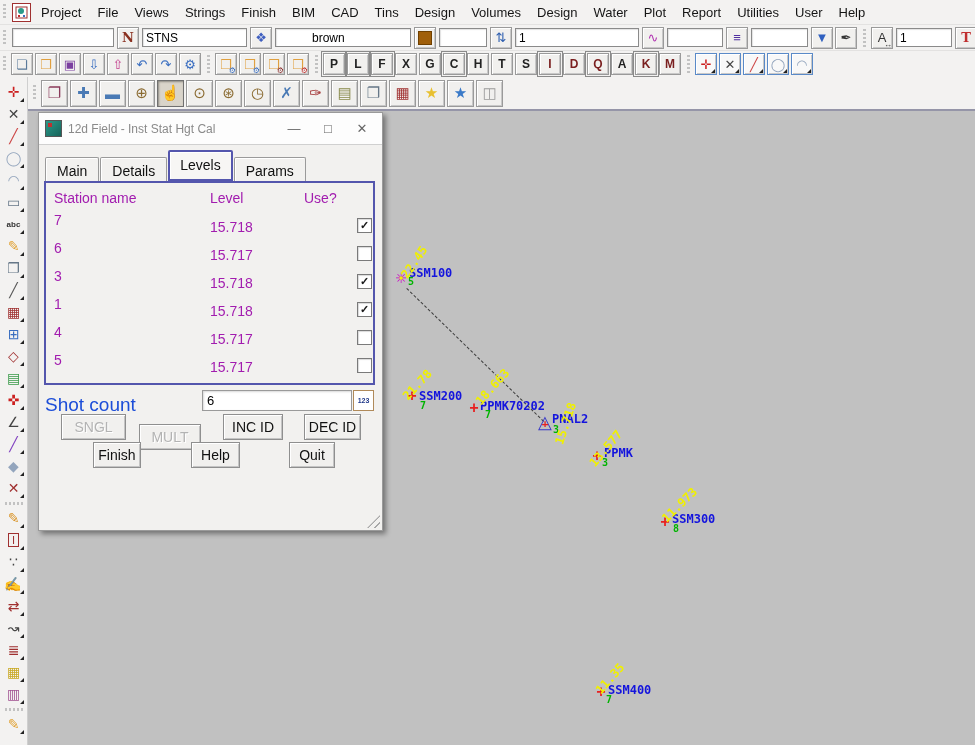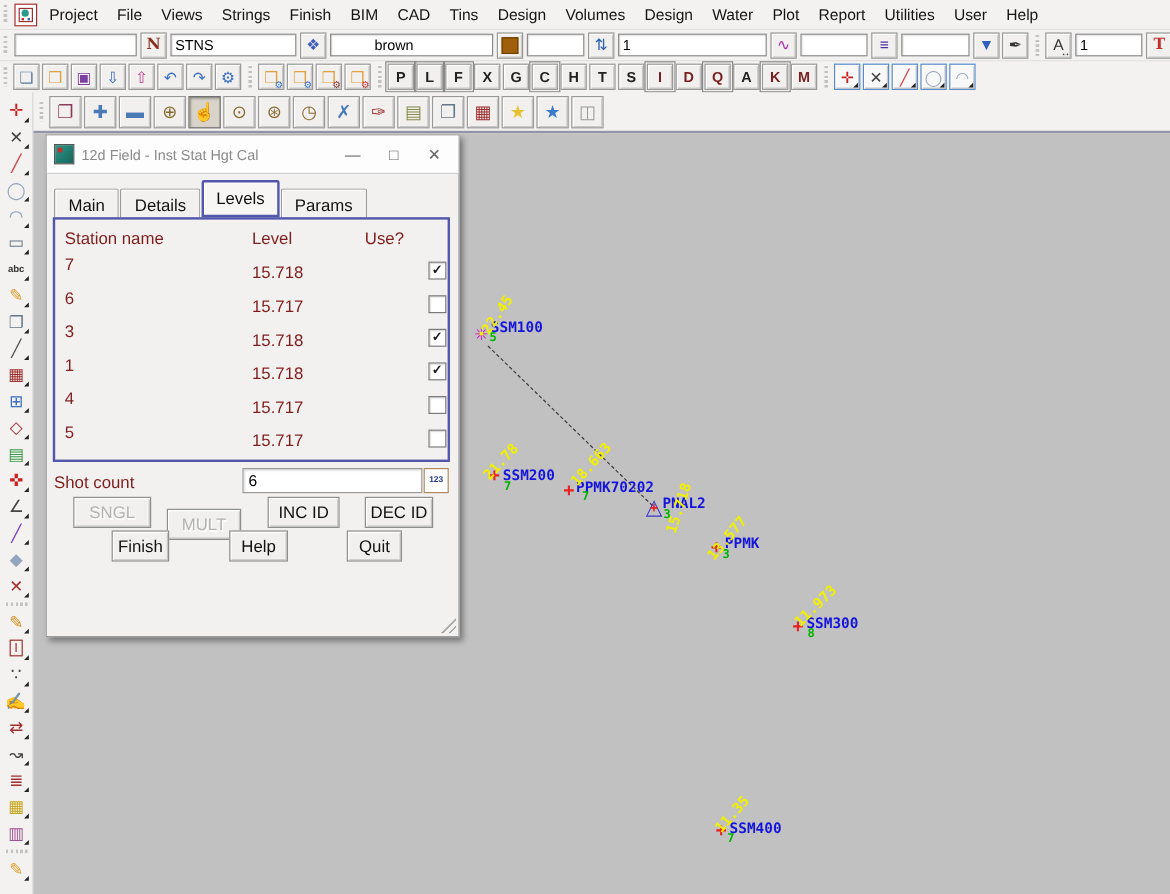--- a/index.html
+++ b/index.html
@@ -68,25 +68,25 @@
   .title-text{flex:1;font-size:12px;color:#8a8a8a;}
   .winbtn{width:28px;height:22px;display:flex;align-items:center;justify-content:center;
           color:#666;font-size:13px;cursor:default;}
   .tabs{display:flex;align-items:flex-end;height:35px;padding:3px 4px 0 6px;text-align:right;}
   .tab{padding:5px 11px 4px;font-size:14px;color:#111;background:#f2f1ef;margin-right:1px;
        border:1px solid #9a9a9a;border-bottom:none;border-radius:2px 2px 0 0;
        box-shadow:inset 1px 1px 0 #fff;position:relative;cursor:default;}
   .tab.active{border:2px solid #5456ad;background:#f7f6f4;padding:5px 10px 6px;top:-2px;z-index:2;}
   .panel{position:absolute;left:5px;top:68px;width:327px;height:200px;
          border:2px solid #5456ad;background:#f2f1ef;}
-  .pcell{position:absolute;font-size:14px;color:#7f1d1d;line-height:1;}
+  .pcell{position:absolute;font-size:14px;color:#a21caf;line-height:1;}
   .cbx{position:absolute;width:13px;height:13px;border:1px solid #7a7a7a;background:#fff;
        font-size:11px;line-height:12px;text-align:center;color:#1a1a1a;font-weight:bold;
        box-shadow:inset 1px 1px 1px rgba(0,0,0,.15);cursor:default;}
-  .dlg-label{position:absolute;font-size:14px;color:#7f1d1d;}
+  .dlg-label{position:absolute;font-size:19px;color:#1d4ed8;}
   .dlg-input{position:absolute;height:19px;border:1px solid #9a9a9a;background:#fff;
              box-shadow:inset 1px 1px 2px rgba(0,0,0,.15);font-size:13px;padding:0 4px;
              font-family:"Liberation Sans",sans-serif;}
   .btn123{position:absolute;width:19px;height:19px;border:1px solid #b08a5a;background:#fff;
           font-size:7px;font-weight:bold;color:#223a8a;display:flex;align-items:center;
           justify-content:center;letter-spacing:0;cursor:default;}
   .dbtn{position:absolute;display:flex;align-items:center;justify-content:center;font-size:14px;
         color:#111;background:#f1f0ee;border:1px solid #8f8f8f;cursor:default;
         box-shadow:inset 1px 1px 0 #fff,inset -1px -1px 0 #c4c4c4;}
   .dbtn.disabled{color:#b3b3b3;text-shadow:1px 1px 0 #fff;}

